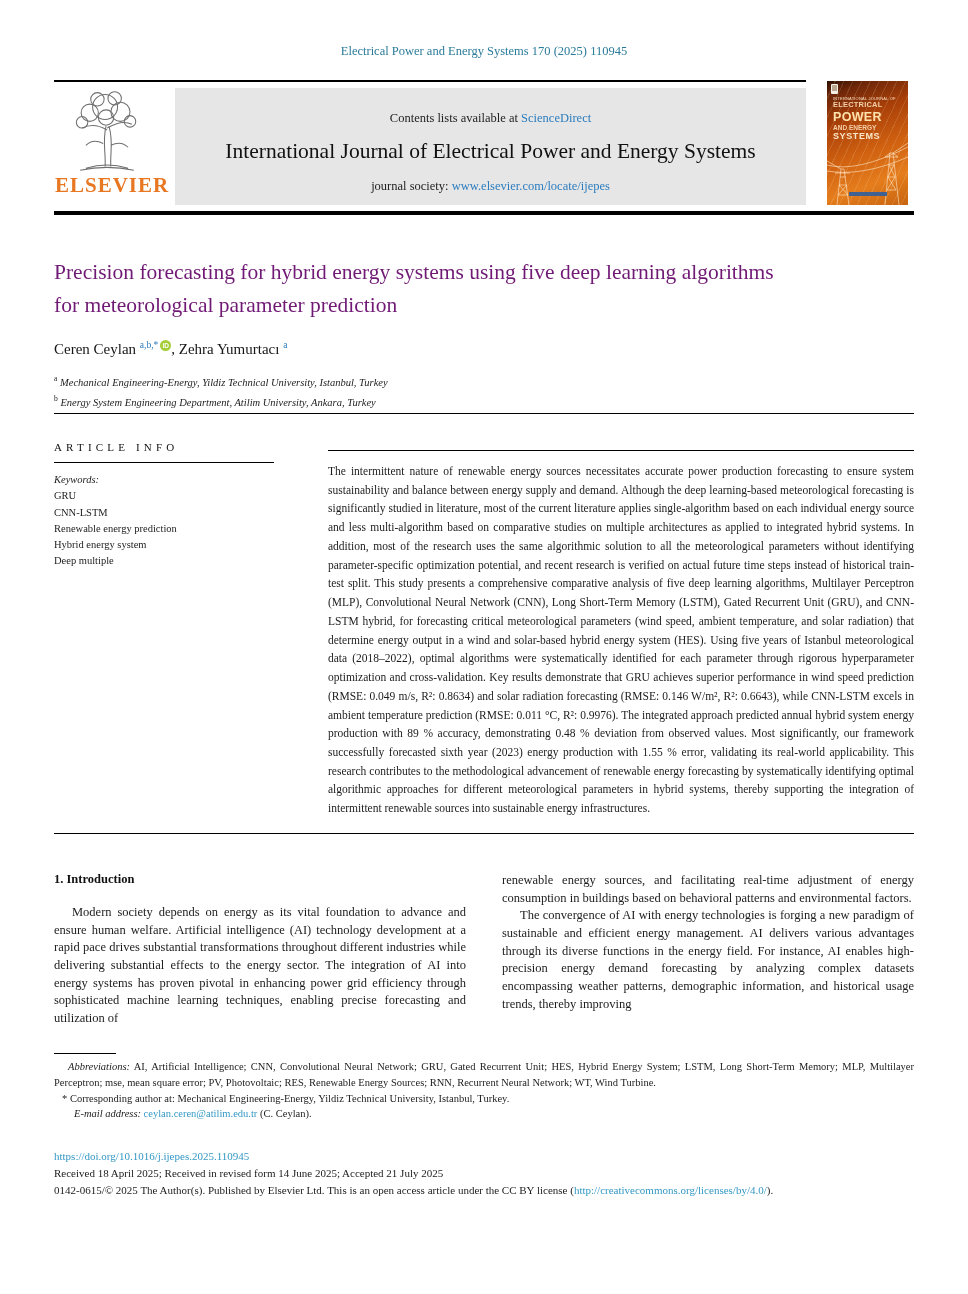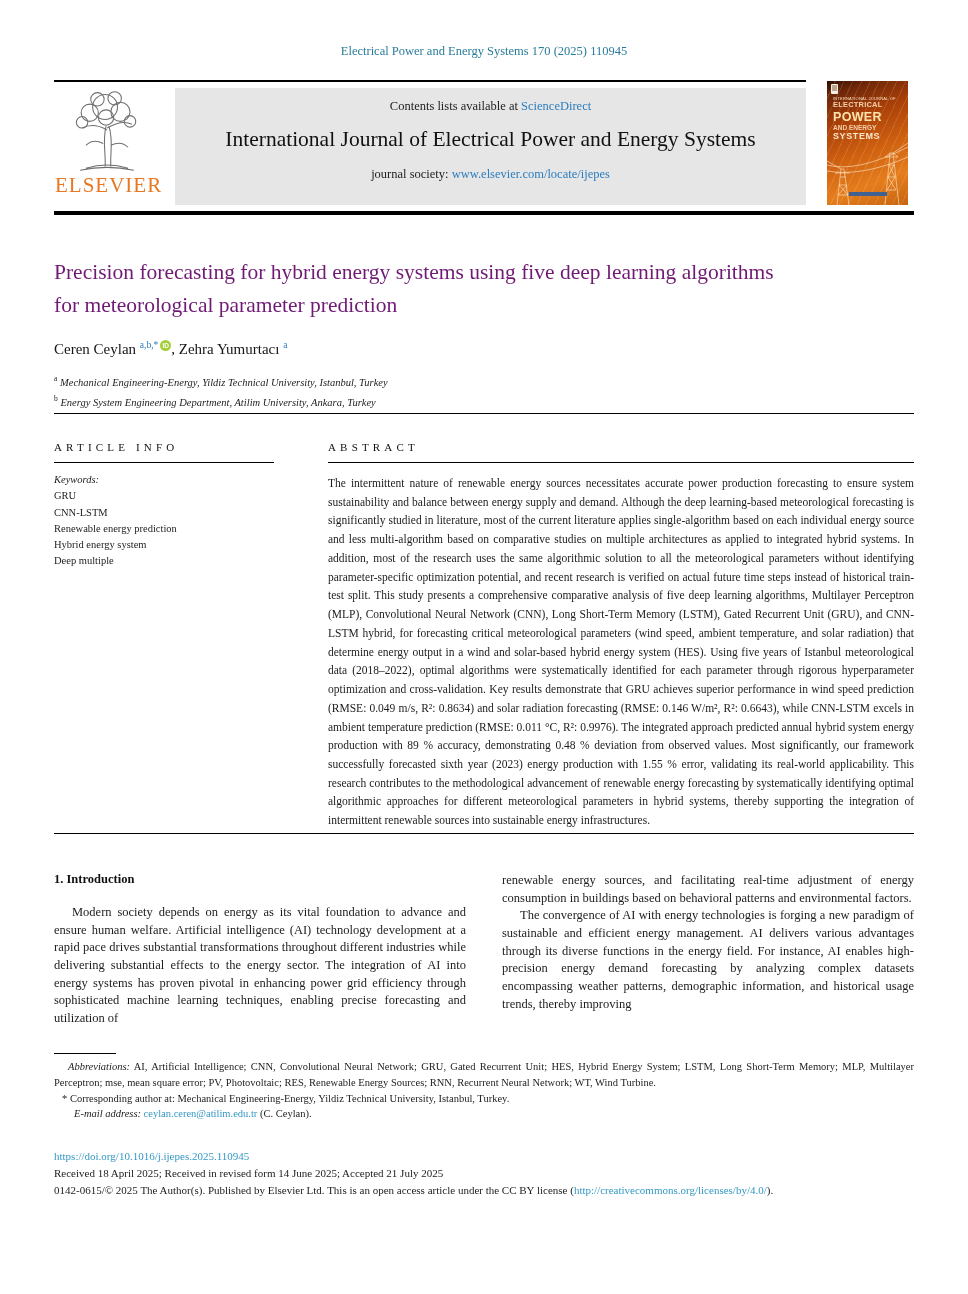--- a/index.html
+++ b/index.html
@@ -8,26 +8,26 @@
     font-family:"Liberation Serif","DejaVu Serif",serif;color:#1c1c1c;
     overflow:hidden;
   }
   .abs{position:absolute;}
 
   
   .citation{top:44px;left:0;width:100%;text-align:center;font-size:12.5px;color:#2a7b99;}
 
   
   .rule-top{top:80px;left:54px;width:752px;height:2px;background:#000;}
-  .logo-wrap{top:85px;left:55px;width:104px;height:120px;text-align:right;}
+  .logo-wrap{top:85px;left:55px;width:104px;height:120px;text-align:right;font-weight:bold;}
   .logo-tree{width:92px;height:90px;margin:0 auto;display:block;}
   .logo-text{font-size:21px;color:#e87722;letter-spacing:1px;margin-top:-2px;}
 
   .header-box{top:88px;left:175px;width:631px;height:117px;background:#e6e6e6;text-align:center;}
-  .contents-line{margin-top:11px;font-size:12.5px;color:#222;}
+  .contents-line{margin-top:23px;font-size:12.5px;color:#222;}
   .journal-title{margin-top:13px;font-size:21.5px;color:#111;}
   .homepage-line{margin-top:15px;font-size:12.5px;color:#222;}
   a.link{color:#2c7dbf;text-decoration:none;cursor:pointer;}
   a.link-cyan{color:#3498c4;text-decoration:none;cursor:pointer;}
 
   
   .cover{top:81px;left:827px;width:81px;height:124px;
     background:linear-gradient(160deg,#2e0f00 0%,#6d2608 10%,#a93f08 30%,#cf6010 55%,#e57d1c 78%,#c76410 100%);
     overflow:hidden;}
   .cover:before{content:"";position:absolute;inset:0;
@@ -166,21 +166,20 @@
     <div class="kw-label">Keywords:</div>
     <div>GRU</div>
     <div>CNN-LSTM</div>
     <div>Renewable energy prediction</div>
     <div>Hybrid energy system</div>
     <div>Deep multiple</div>
   </div>
 </div>
 
 <div class="abs abs-col">
-  <div class="col-heading">ABSTRACT</div>
   <div class="col-rule"></div>
   <div class="abs-text">The intermittent nature of renewable energy sources necessitates accurate power production forecasting to ensure system sustainability and balance between energy supply and demand. Although the deep learning-based meteorological forecasting is significantly studied in literature, most of the current literature applies single-algorithm based on each individual energy source and less multi-algorithm based on comparative studies on multiple architectures as applied to integrated hybrid systems. In addition, most of the research uses the same algorithmic solution to all the meteorological parameters without identifying parameter-specific optimization potential, and recent research is verified on actual future time steps instead of historical train-test split. This study presents a comprehensive comparative analysis of five deep learning algorithms, Multilayer Perceptron (MLP), Convolutional Neural Network (CNN), Long Short-Term Memory (LSTM), Gated Recurrent Unit (GRU), and CNN-LSTM hybrid, for forecasting critical meteorological parameters (wind speed, ambient temperature, and solar radiation) that determine energy output in a wind and solar-based hybrid energy system (HES). Using five years of Istanbul meteorological data (2018–2022), optimal algorithms were systematically identified for each parameter through rigorous hyperparameter optimization and cross-validation. Key results demonstrate that GRU achieves superior performance in wind speed prediction (RMSE: 0.049 m/s, R²: 0.8634) and solar radiation forecasting (RMSE: 0.146 W/m², R²: 0.6643), while CNN-LSTM excels in ambient temperature prediction (RMSE: 0.011 °C, R²: 0.9976). The integrated approach predicted annual hybrid system energy production with 89 % accuracy, demonstrating 0.48 % deviation from observed values. Most significantly, our framework successfully forecasted sixth year (2023) energy production with 1.55 % error, validating its real-world applicability. This research contributes to the methodological advancement of renewable energy forecasting by systematically identifying optimal algorithmic approaches for different meteorological parameters in hybrid systems, thereby supporting the integration of intermittent renewable sources into sustainable energy infrastructures.</div>
 </div>
 
 <div class="abs rule-mid"></div>
 
 <div class="abs col-left">
   <div class="sec-heading">1. Introduction</div>
   <p class="body-p mt indent">Modern society depends on energy as its vital foundation to advance and ensure human welfare. Artificial intelligence (AI) technology development at a rapid pace drives substantial transformations throughout different industries while delivering substantial effects to the energy sector. The integration of AI into energy systems has proven pivotal in enhancing power grid efficiency through sophisticated machine learning techniques, enabling precise forecasting and utilization of</p>
 </div>

